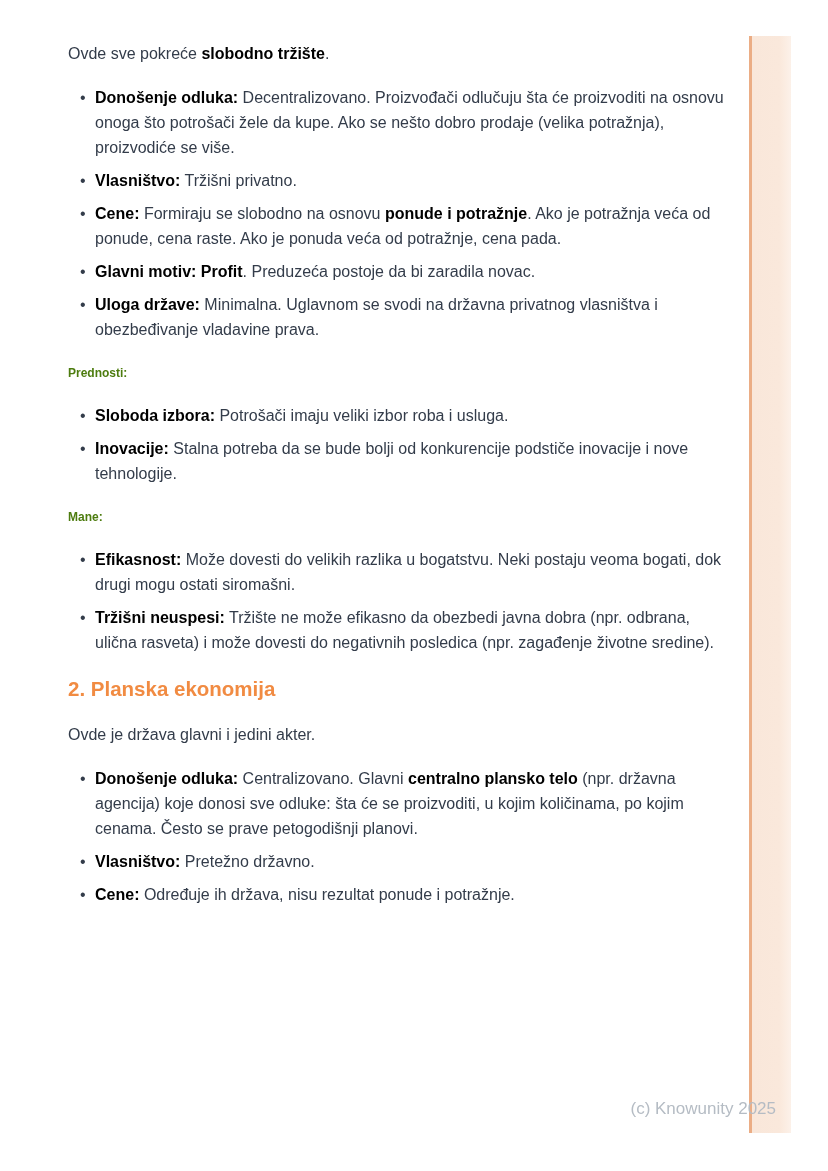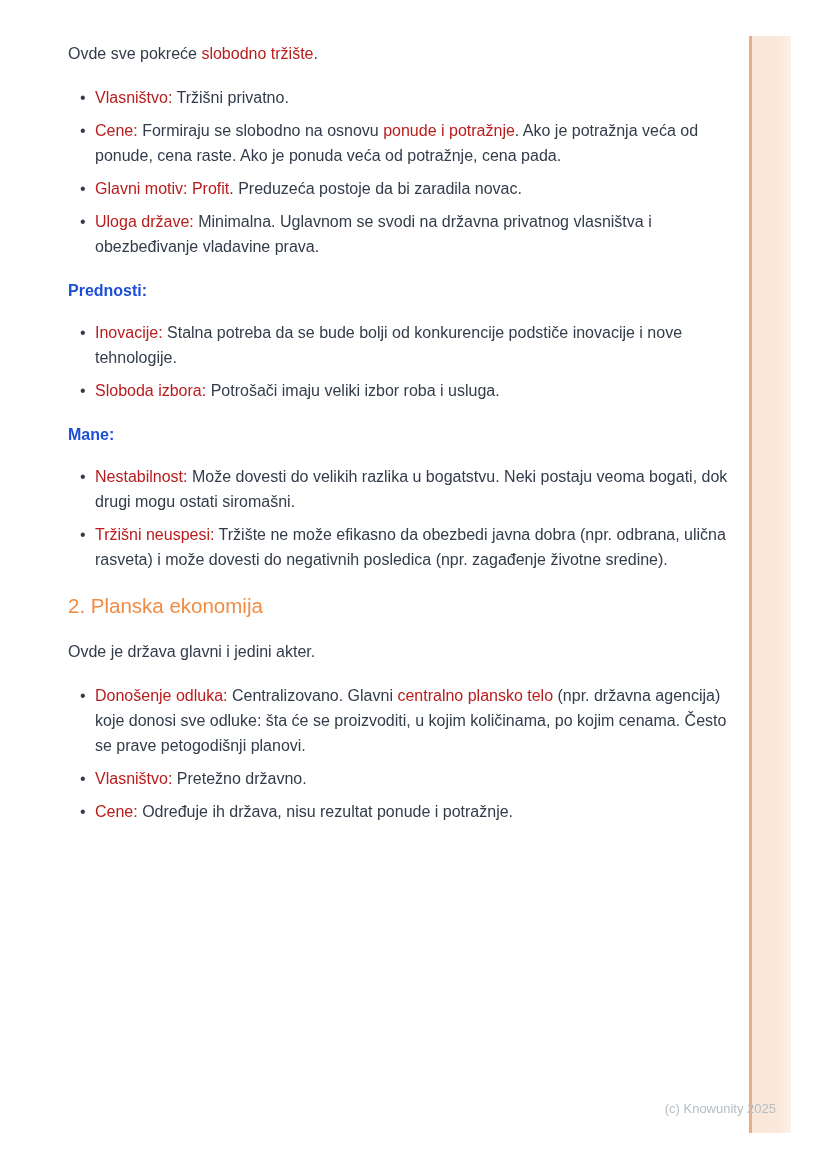--- a/index.html
+++ b/index.html
@@ -44,80 +44,81 @@
   .bullets li::before {
     content: "\2022";
     position: absolute;
     left: 0;
     top: 0;
     font-size: 16px;
     line-height: 25px;
     color: #333c4a;
   }
   .subhead {
-    font-size: 16px;
+    font-size: 12px;
     line-height: 25px;
     font-weight: 700;
     margin: 0 0 17px 0;
-    color: #1d4ed8;
+    color: #4d7c0f;
   }
   .section-heading {
     font-size: 20.5px;
     line-height: 29px;
-    font-weight: 400;
+    font-weight: 700;
     margin: 6px 0 19px 0;
   }
-  strong { font-weight: 400; color: #b91c1c; }
+  strong { font-weight: 700; color: #000000; }
   .edge-strip {
     position: absolute;
     left: 749px;
     top: 36px;
     width: 42px;
     height: 1097px;
     border-left: 3px solid #ebad85;
     background: linear-gradient(to right, #f9e7da 0%, #fae8db 70%, #fcf1e9 100%);
     z-index: 2;
   }
   .footer {
     position: absolute;
     top: 1102px;
     right: 52px;
-    font-size: 13px;
+    font-size: 17px;
     line-height: 14px;
     color: #b5bcc4;
     z-index: 3;
   }
 </style>
 </head>
 <body>
 
 <div class="page">
 
   <div class="content">
 
     <p class="para"><span>Ovde sve pokreće </span><strong>slobodno tržište</strong><span>.</span></p>
 
     <ul class="bullets">
+        <li><strong>Donošenje odluka:</strong><span> Decentralizovano. Proizvođači odlučuju šta će proizvoditi na osnovu onoga što potrošači žele da kupe. Ako se nešto dobro prodaje (velika potražnja), proizvodiće se više.</span></li>
         <li><strong>Vlasništvo:</strong><span> Tržišni privatno.</span></li>
         <li><strong>Cene:</strong><span> Formiraju se slobodno na osnovu </span><strong>ponude i potražnje</strong><span>. Ako je potražnja veća od ponude, cena raste. Ako je ponuda veća od potražnje, cena pada.</span></li>
         <li><strong>Glavni motiv: Profit</strong><span>. Preduzeća postoje da bi zaradila novac.</span></li>
         <li><strong>Uloga države:</strong><span> Minimalna. Uglavnom se svodi na državna privatnog vlasništva i obezbeđivanje vladavine prava.</span></li>
       </ul>
 
     <h3 class="subhead">Prednosti:</h3>
 
     <ul class="bullets">
+        <li><strong>Sloboda izbora:</strong><span> Potrošači imaju veliki izbor roba i usluga.</span></li>
         <li><strong>Inovacije:</strong><span> Stalna potreba da se bude bolji od konkurencije podstiče inovacije i nove tehnologije.</span></li>
-        <li><strong>Sloboda izbora:</strong><span> Potrošači imaju veliki izbor roba i usluga.</span></li>
       </ul>
 
     <h3 class="subhead">Mane:</h3>
 
     <ul class="bullets">
-        <li><strong>Nestabilnost:</strong><span> Može dovesti do velikih razlika u bogatstvu. Neki postaju veoma bogati, dok drugi mogu ostati siromašni.</span></li>
+        <li><strong>Efikasnost:</strong><span> Može dovesti do velikih razlika u bogatstvu. Neki postaju veoma bogati, dok drugi mogu ostati siromašni.</span></li>
         <li><strong>Tržišni neuspesi:</strong><span> Tržište ne može efikasno da obezbedi javna dobra (npr. odbrana, ulična rasveta) i može dovesti do negativnih posledica (npr. zagađenje životne sredine).</span></li>
       </ul>
 
     <h2 class="section-heading" style="color: rgb(241, 139, 66);">2. Planska ekonomija</h2>
 
     <p class="para">Ovde je država glavni i jedini akter.</p>
 
     <ul class="bullets">
         <li><strong>Donošenje odluka:</strong><span> Centralizovano. Glavni </span><strong>centralno plansko telo</strong><span> (npr. državna agencija) koje donosi sve odluke: šta će se proizvoditi, u kojim količinama, po kojim cenama. Često se prave petogodišnji planovi.</span></li>
         <li><strong>Vlasništvo:</strong><span> Pretežno državno.</span></li>

